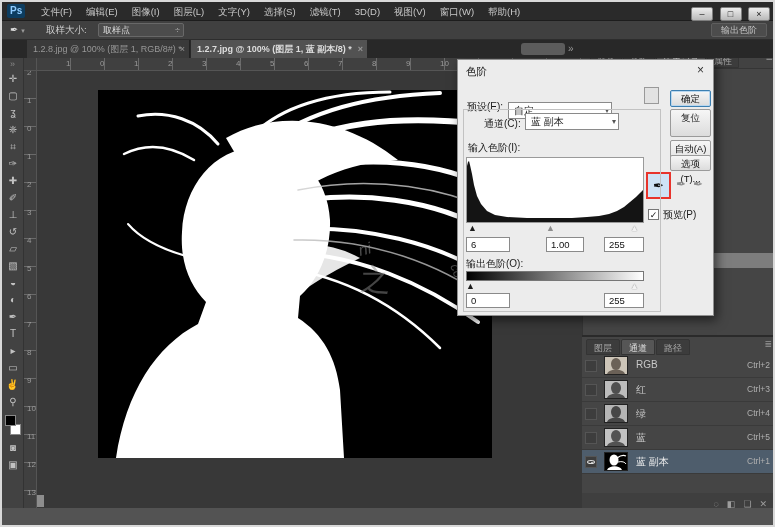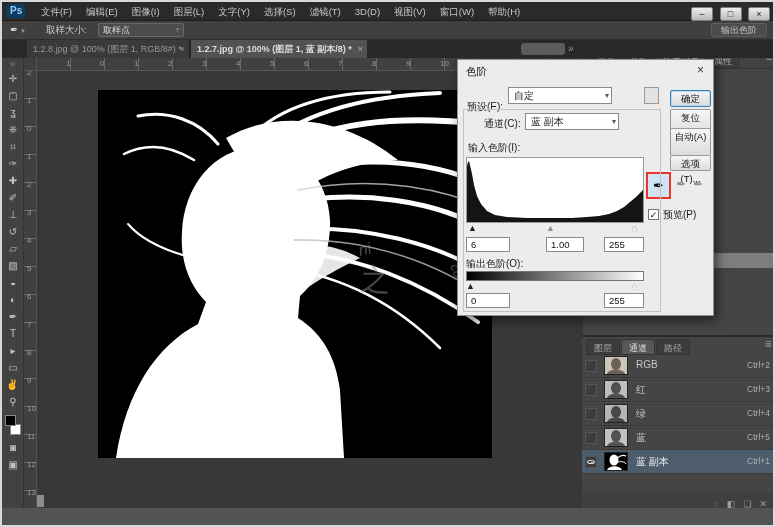--- a/index.html
+++ b/index.html
@@ -82,26 +82,26 @@
   #status-doc { position:absolute; left:113px; }
   #status-expand { position:absolute; left:248px; color:#ccc; }
   #scroll-corner { position:absolute; left:24px; top:493px; width:18px; height:12px; background:#8d8d8d; z-index:3; }
   
   #levels { position:absolute; left:455px; top:57px; width:257px; height:257px; background:#ececec; border:1px solid #909090; box-shadow:3px 4px 10px rgba(0,0,0,.55); z-index:10; color:#1a1a1a; font-size:10px; }
   #lv-title { position:absolute; left:8px; top:5px; font-size:10.5px; }
   #lv-close { position:absolute; right:9px; top:3px; font-size:12px; color:#333; }
   #lv-preset-label { position:absolute; left:9px; top:31px;margin-top:9px; }
   .dd { position:absolute; background:#fff; border:1px solid #8a8a8a; font-size:10px; line-height:15px; padding:0 14px 0 5px; white-space:nowrap; overflow:hidden; }
   .dd .dd-arrow { position:absolute; right:2px; top:0; color:#555; font-size:8px; }
-  #lv-preset-dd { left:50px; top:27px; width:104px; height:17px; }
+  #lv-preset-dd { left:50px; top:42px; width:104px; height:17px; }
   #lv-preset-menu { position:absolute; left:186px; top:27px; width:15px; height:17px; background:#e2e2e2; border:1px solid #999; font-size:8px; line-height:15px; text-align:center; color:#444; }
   .btn { position:absolute; left:212px; width:41px; height:17px; background:linear-gradient(#f6f6f6,#dcdcdc); border:1px solid #9a9a9a; border-radius:2px; font-size:9.5px; line-height:15px; text-align:center; color:#111; }
   #lv-ok { top:30px; border:1px solid #3c7fb1; box-shadow:inset 0 0 0 1px #b9d7ef; }
   #lv-reset { top:49px; height:28px; }
-  #lv-auto { top:68px; height:28px; }
+  #lv-auto { top:80px; height:28px; }
   #lv-options { top:95px; height:16px; }
   #lv-dropper-box { position:absolute; left:188px; top:112px; width:25px; height:27px; background:#cfe3f5; border:2px solid #e8342c; text-align:center; }
   #lv-dropper-box .drp { font-size:13px; line-height:24px; color:#111; }
   .drp-light { position:absolute; top:117px; font-size:12px; color:#8d8d8d; }
   #lv-dropper2 { left:218px; }
   #lv-dropper3 { left:235px; }
   #lv-preview-box { position:absolute; left:190px; top:149px; width:11px; height:11px; background:#fff; border:1px solid #777; font-size:9px; line-height:10px; text-align:center; color:#111; }
   #lv-preview-label { position:absolute; left:205px; top:148px; }
   #lv-group { position:absolute; left:5px; top:49px; width:198px; height:203px; border:1px solid #c2c2c2; }
   #lv-channel-label { position:absolute; left:26px; top:57px; }

